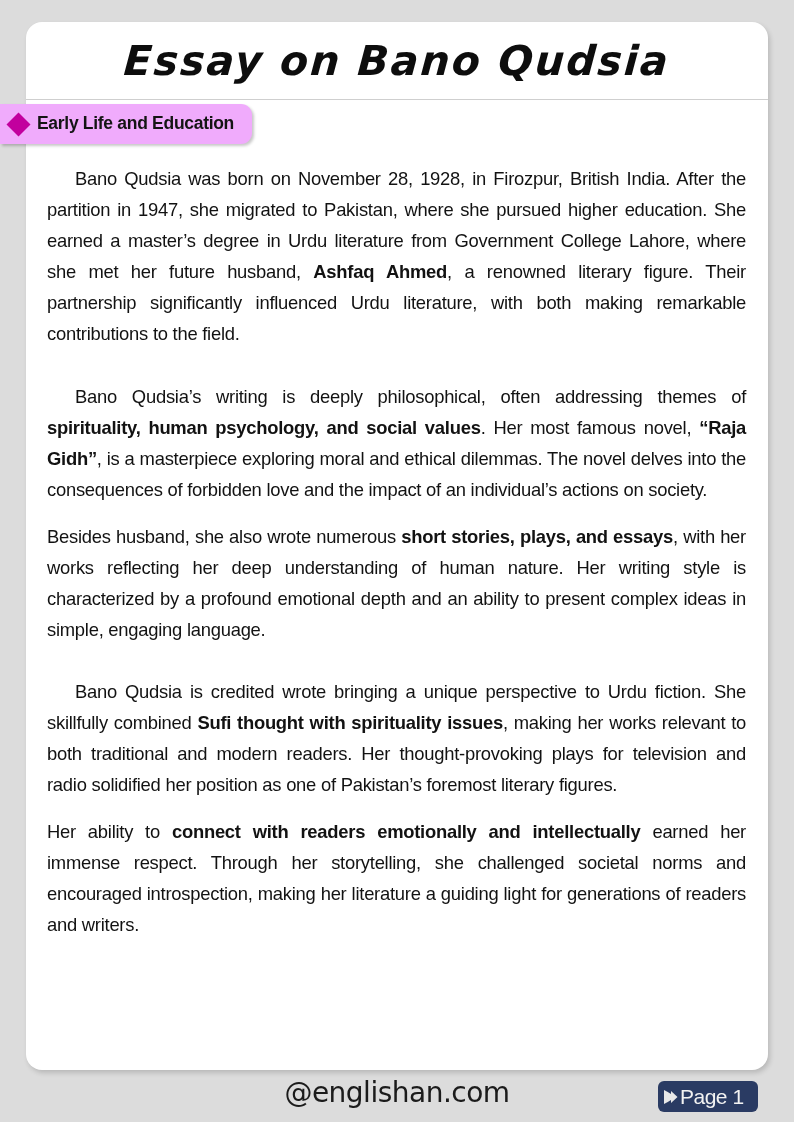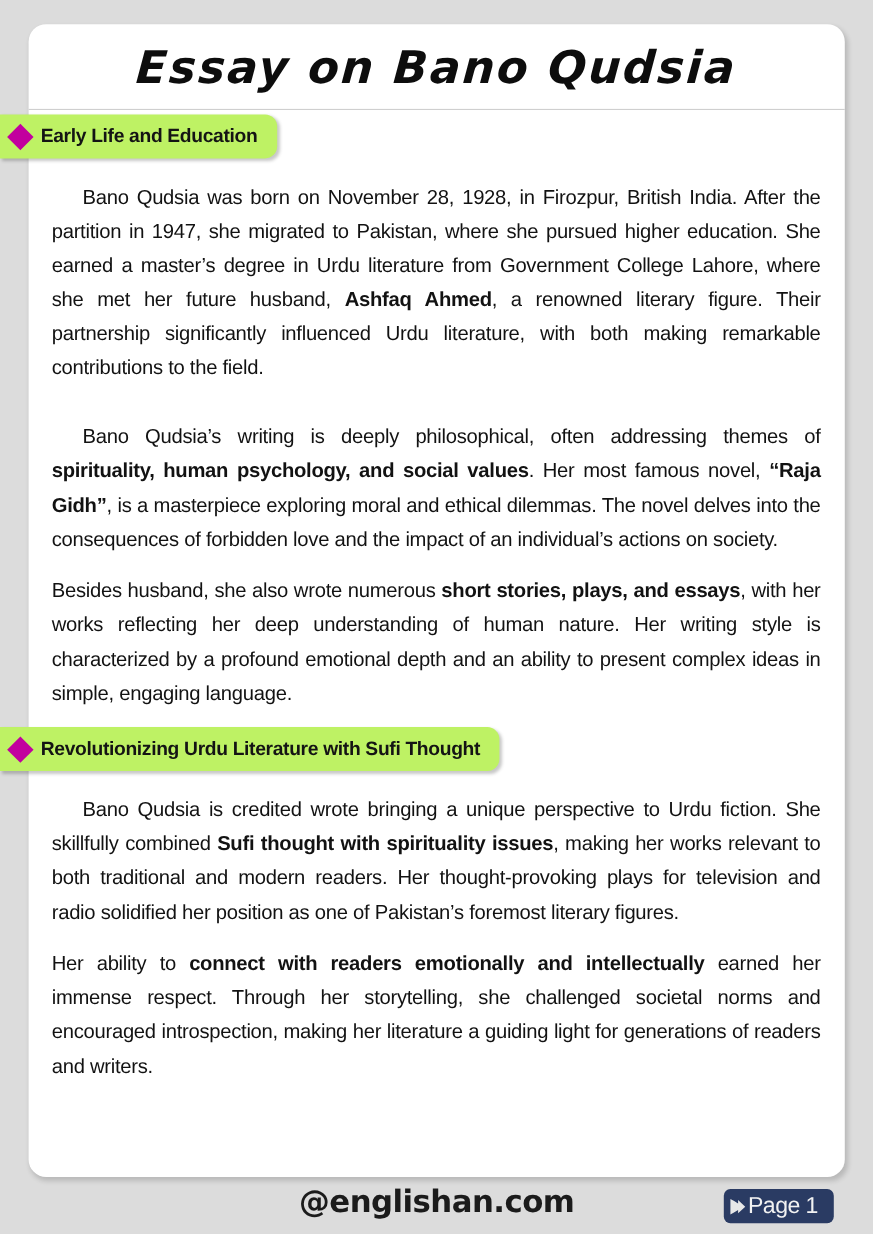--- a/index.html
+++ b/index.html
@@ -79,21 +79,21 @@
   }
   .heading-tab {
     position: absolute;
     left: 0;
     top: 0;
     height: 40px;
     display: inline-flex;
     align-items: center;
     gap: 10px;
     padding: 0 18px 0 10px;
-    background: #bef264;
+    background: #f0abfc;
     border-top-right-radius: 11px;
     border-bottom-right-radius: 11px;
     box-shadow: 2px 2px 3px rgba(0,0,0,0.22);
   }
   .diamond {
     width: 17px;
     height: 17px;
     background: #c2009e;
     transform: rotate(45deg);
     flex: 0 0 auto;
@@ -139,21 +139,20 @@
     position: absolute;
     left: 0;
     top: 0;
     width: 794px;
     text-align: center;
     font-family: "DejaVu Sans", sans-serif;
     font-size: 28px;
     color: #1b1b1b;
     line-height: 46px;
     letter-spacing: -0.5px;
-    font-weight: bold;
   }
   .page-badge {
     position: absolute;
     left: 658px;
     top: 1081px;
     width: 100px;
     height: 31px;
     background: #2a3b63;
     border-radius: 6px;
     display: flex;
@@ -202,26 +201,20 @@
       </section>
 
       <section class="sec-2">
         <div class="section-body">
           <p class="para indent"><span>Bano Qudsia’s writing is deeply philosophical, often addressing themes of </span><b>spirituality, human psychology, and social values</b><span>. Her most famous novel, </span><b>“Raja Gidh”</b><span>, is a masterpiece exploring moral and ethical dilemmas. The novel delves into the consequences of forbidden love and the impact of an individual’s actions on society.</span></p>
           <p class="para"><span>Besides husband, she also wrote numerous </span><b>short stories, plays, and essays</b><span>, with her works reflecting her deep understanding of human nature. Her writing style is characterized by a profound emotional depth and an ability to present complex ideas in simple, engaging language.</span></p>
         </div>
       </section>
 
       <section class="sec-3">
-        <div class="heading-row">
-          <div class="heading-tab">
-            <span class="diamond" style="background: rgb(194, 0, 158);"></span>
-            <span class="heading-text">Revolutionizing Urdu Literature with Sufi Thought</span>
-          </div>
-        </div>
         <div class="section-body">
           <p class="para indent"><span>Bano Qudsia is credited wrote bringing a unique perspective to Urdu fiction. She skillfully combined </span><b>Sufi thought with spirituality issues</b><span>, making her works relevant to both traditional and modern readers. Her thought-provoking plays for television and radio solidified her position as one of Pakistan’s foremost literary figures.</span></p>
           <p class="para"><span>Her ability to </span><b>connect with readers emotionally and intellectually</b><span> earned her immense respect. Through her storytelling, she challenged societal norms and encouraged introspection, making her literature a guiding light for generations of readers and writers.</span></p>
         </div>
       </section>
 
     </div>
   </div>
 
   <div class="footer">

